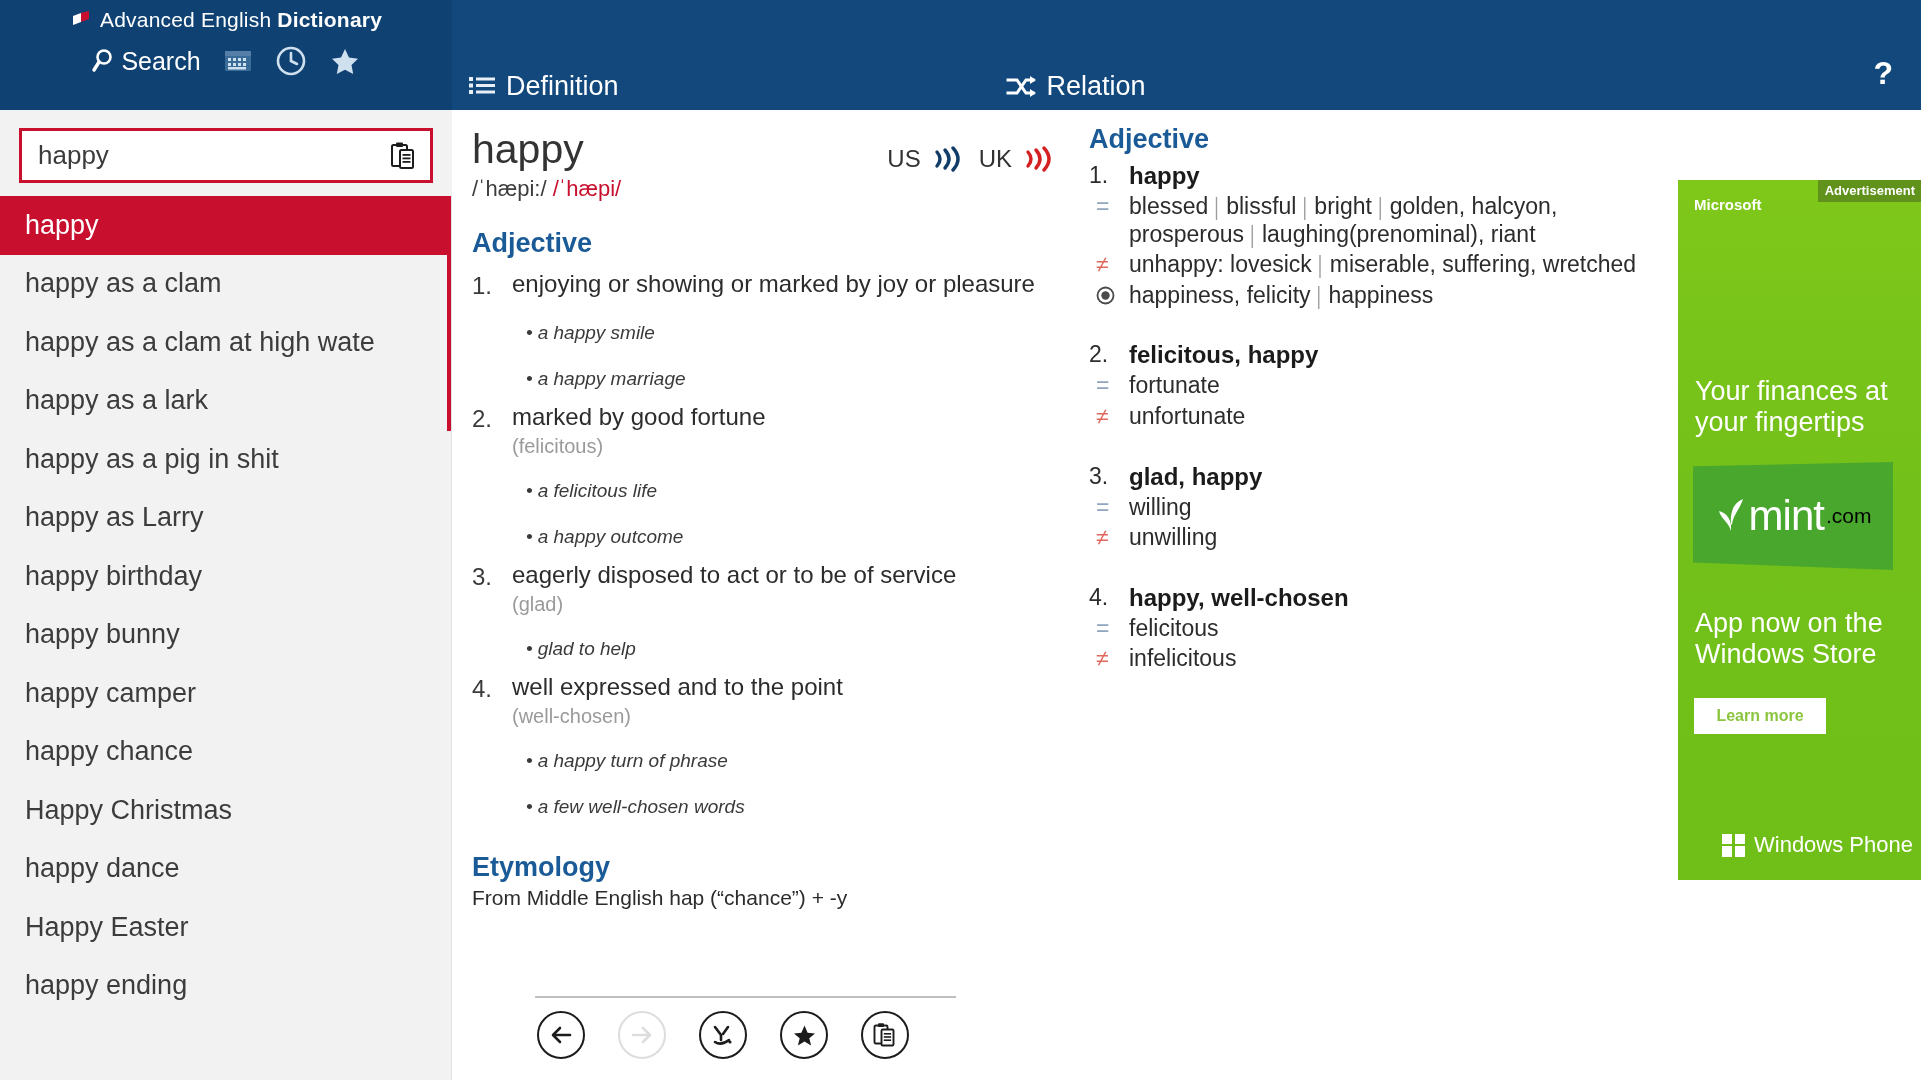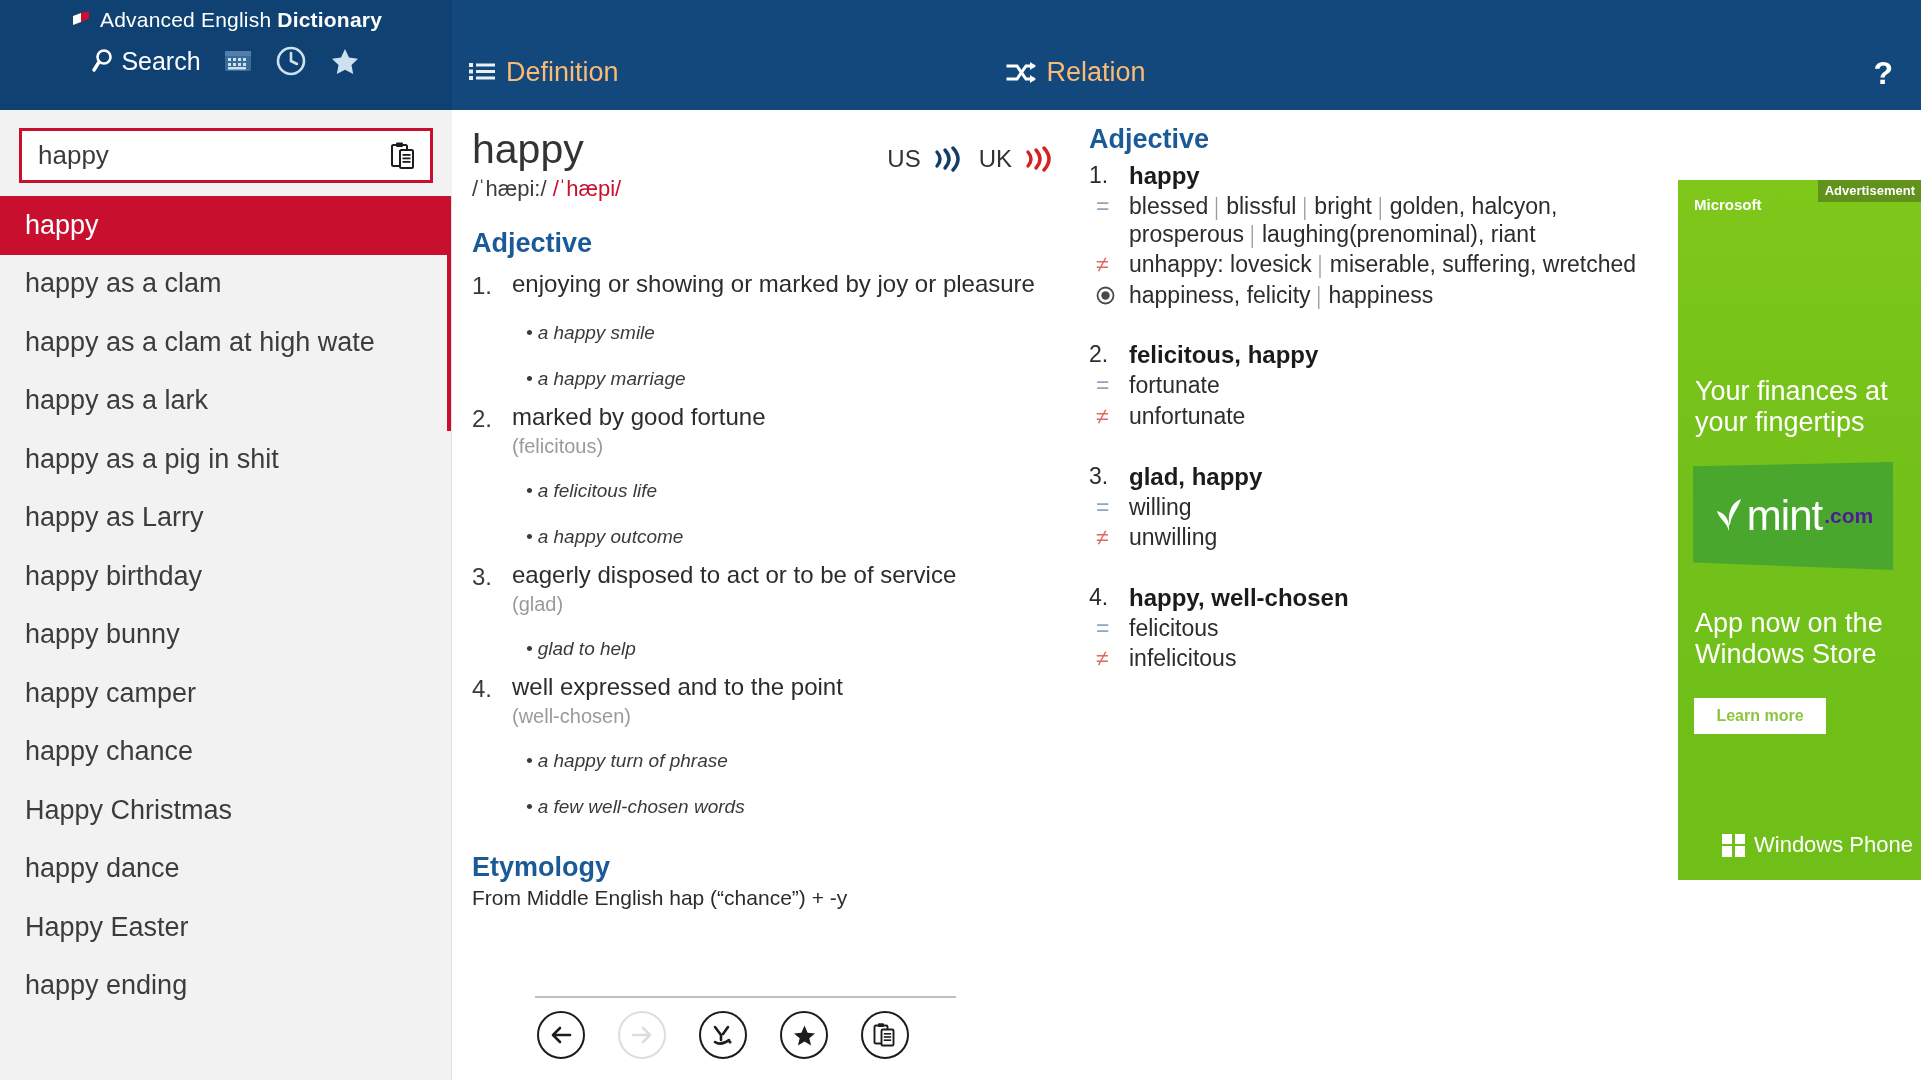--- a/index.html
+++ b/index.html
@@ -92,23 +92,23 @@
     position: relative;
   }
   .topbar {
     height: 110px;
     background: #12487c;
     display: flex; align-items: flex-end;
     position: relative;
   }
   .topbar-tab {
     display: flex; align-items: center; gap: 11px;
-    color: #fdba74;
+    color: #ffffff;
     font-size: 27px; font-weight: 300;
-    padding-bottom: 22px;
+    padding-bottom: 8px;
     cursor: pointer;
     text-align: right;
   }
   .tab-def { margin-left: 17px; }
   .tab-rel { margin-left: 387px; }
   .help-btn {
     position: absolute; right: 28px; bottom: 18px;
     color: #ffffff; font-size: 32px; font-weight: 700;
     cursor: pointer;
   }
@@ -211,21 +211,21 @@
   }
   .mint {
     position: absolute; top: 282px; left: 15px;
     width: 200px; height: 108px;
     background: #4aa72e;
     clip-path: polygon(0 4%, 100% 0, 100% 100%, 0 93%);
     display: flex; align-items: center; justify-content: center; gap: 2px;
   }
   .mint-leaf { display: inline-block; }
   .mint-word { color: #ffffff; font-size: 42px; font-weight: 400; letter-spacing: -1px; }
-  .mint-com { color: #4c1d95; font-size: 21px; font-weight: 700; }
+  .mint-com { color: #000000; font-size: 21px; font-weight: 400; }
   .ad-line2 {
     position: absolute; top: 428px; left: 17px; right: 10px;
     color: #ffffff; font-size: 27px; font-weight: 300; line-height: 1.16;
   }
   .ad-cta {
     position: absolute; top: 518px; left: 16px;
     width: 132px; height: 36px;
     background: #ffffff;
     display: flex; align-items: center; justify-content: center;
     color: #8bc53f; font-size: 16px; font-weight: 700;

